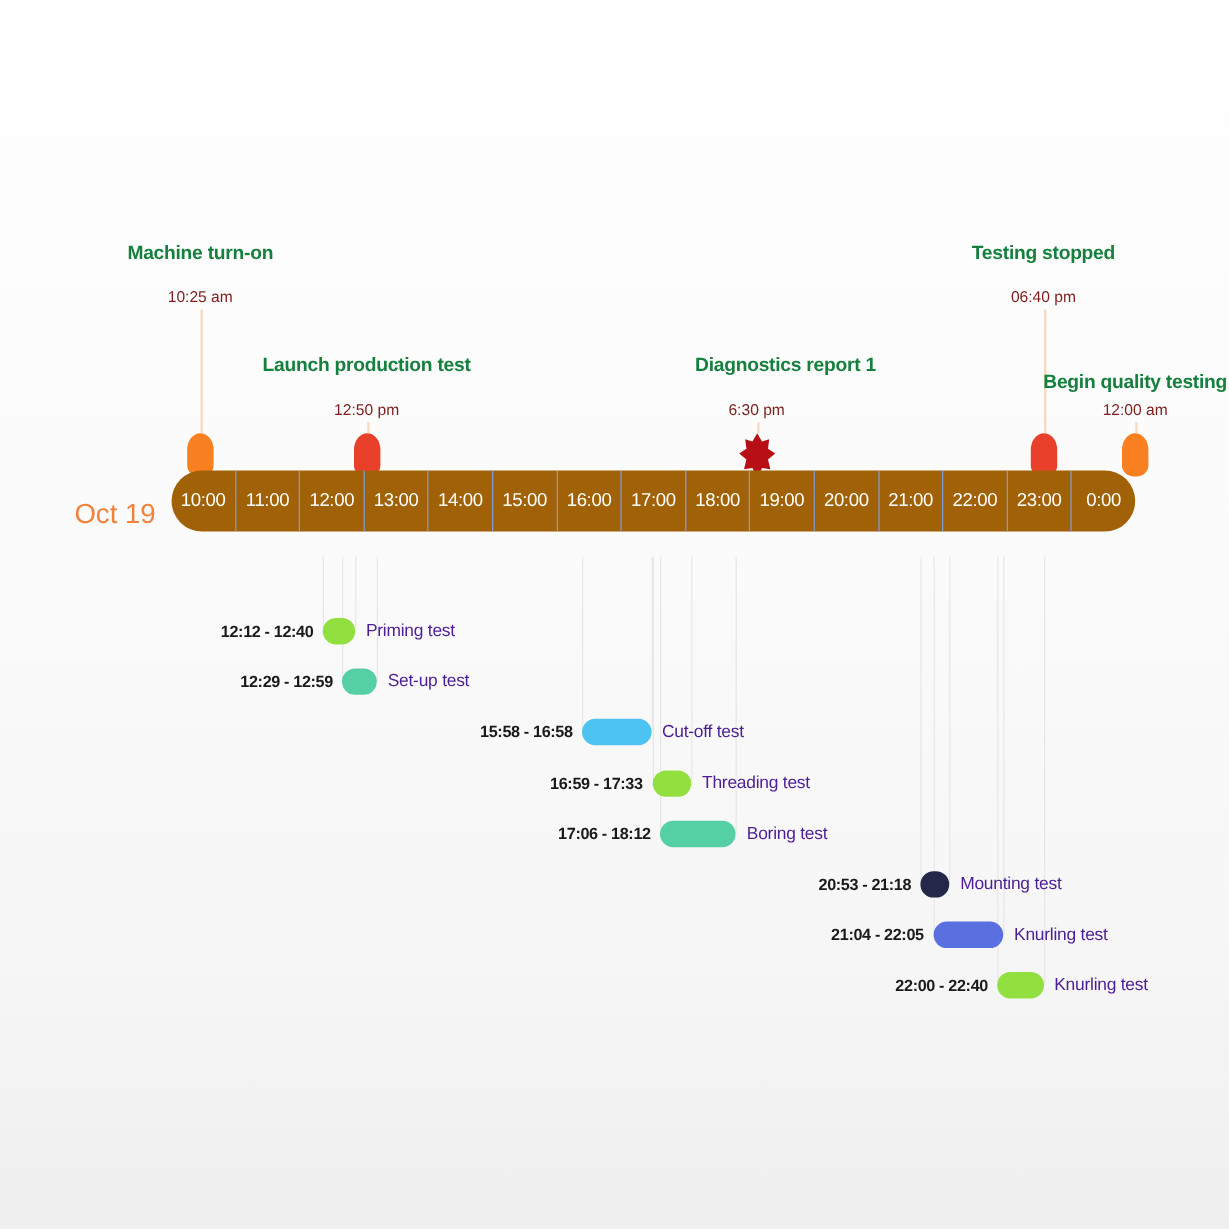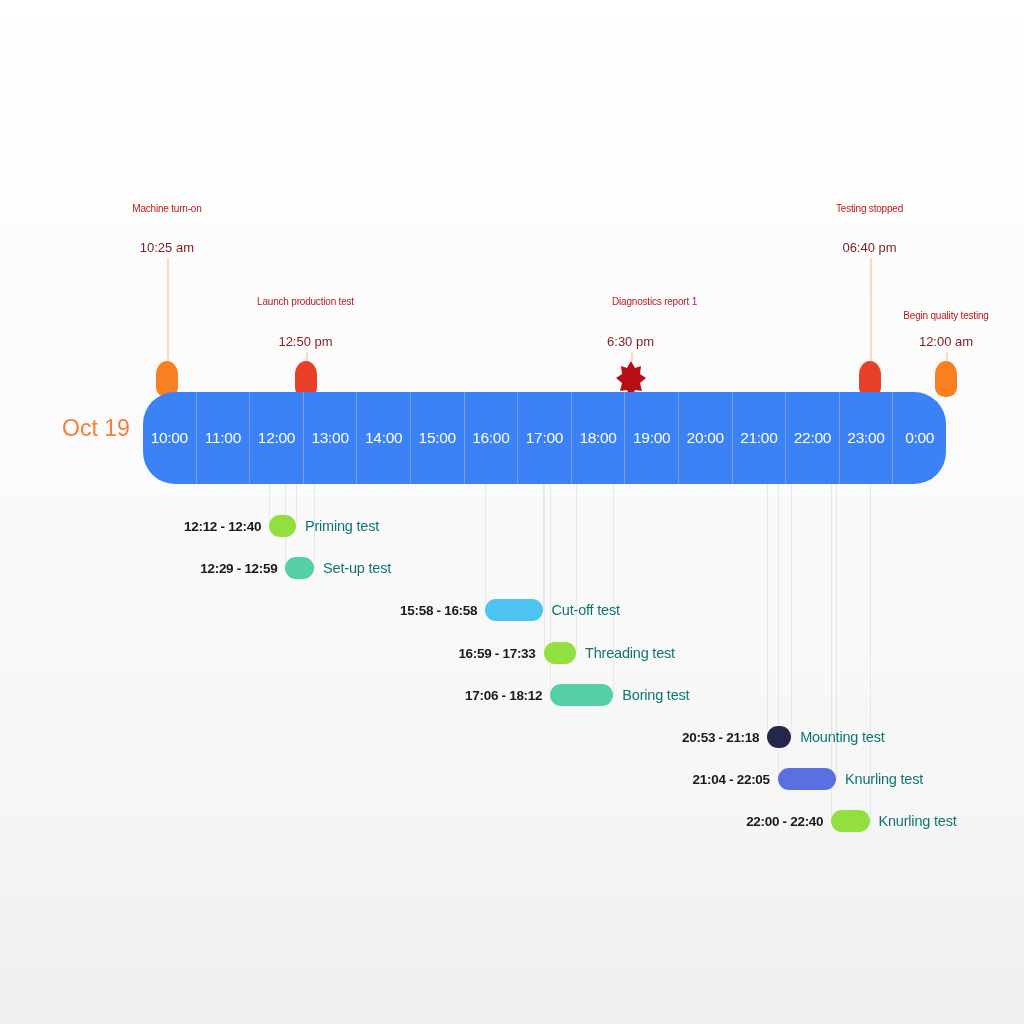--- a/index.html
+++ b/index.html
@@ -7,23 +7,23 @@
   body {
     font-family: "Liberation Sans", sans-serif;
     background: linear-gradient(180deg, #ffffff 0%, #fdfdfd 14%, #fbfbfb 42%, #f6f6f6 78%, #f1f1f1 93%, #efefef 100%);
     overflow: hidden;
   }
   #stage { position: relative; width: 1024px; height: 1024px; }
 
   
   .ms-title {
     position: absolute;
-    font-size: 10px;
-    font-weight: normal;
-    color: #b91c1c;
+    font-size: 16px;
+    font-weight: bold;
+    color: #15803d;
     white-space: nowrap;
     letter-spacing: -0.2px;
     transform: translateX(-50%);
   }
   .ms-time {
     position: absolute;
     font-size: 13px;
     color: #7f1d1d;
     white-space: nowrap;
     transform: translateX(-50%);
@@ -98,21 +98,21 @@
     height: 22px;
     border-radius: 11px;
   }
   .task-name {
     position: absolute;
     left: 100%;
     top: 50%;
     transform: translateY(-50%);
     margin-left: 9px;
     font-size: 14.5px;
-    color: #0f766e;
+    color: #4c1d95;
     white-space: nowrap;
     letter-spacing: -0.2px;
   }
 </style>
 </head>
 <body>
 
 <div id="stage">
   <div id="milestones-layer">
       <div class="ms-title" style="left: 166.901px; top: 203px;">Machine turn-on</div>
@@ -152,21 +152,21 @@
       <div class="gridline" style="left: 767px; top: 464px; height: 273px;"></div>
       <div class="gridline" style="left: 791px; top: 464px; height: 273px;"></div>
       <div class="gridline" style="left: 778px; top: 464px; height: 315.2px;"></div>
       <div class="gridline" style="left: 836px; top: 464px; height: 315.2px;"></div>
       <div class="gridline" style="left: 831px; top: 464px; height: 357.4px;"></div>
       <div class="gridline" style="left: 870px; top: 464px; height: 357.4px;"></div>
     </div>
 
   <div class="axis-daylabel" id="day-label" style="left: 62px; top: 428px;">Oct 19</div>
 
-  <div class="axis-bar" id="axis-bar" style="left: 143px; top: 392px; width: 803px; height: 92px; background: #3b82f6;">
+  <div class="axis-bar" id="axis-bar" style="left: 143px; top: 392px; width: 803px; height: 51px; background: #a16207;">
       <div class="axis-cell">10:00</div>
       <div class="axis-cell">11:00</div>
       <div class="axis-cell">12:00</div>
       <div class="axis-cell">13:00</div>
       <div class="axis-cell">14:00</div>
       <div class="axis-cell">15:00</div>
       <div class="axis-cell">16:00</div>
       <div class="axis-cell">17:00</div>
       <div class="axis-cell">18:00</div>
       <div class="axis-cell">19:00</div>

